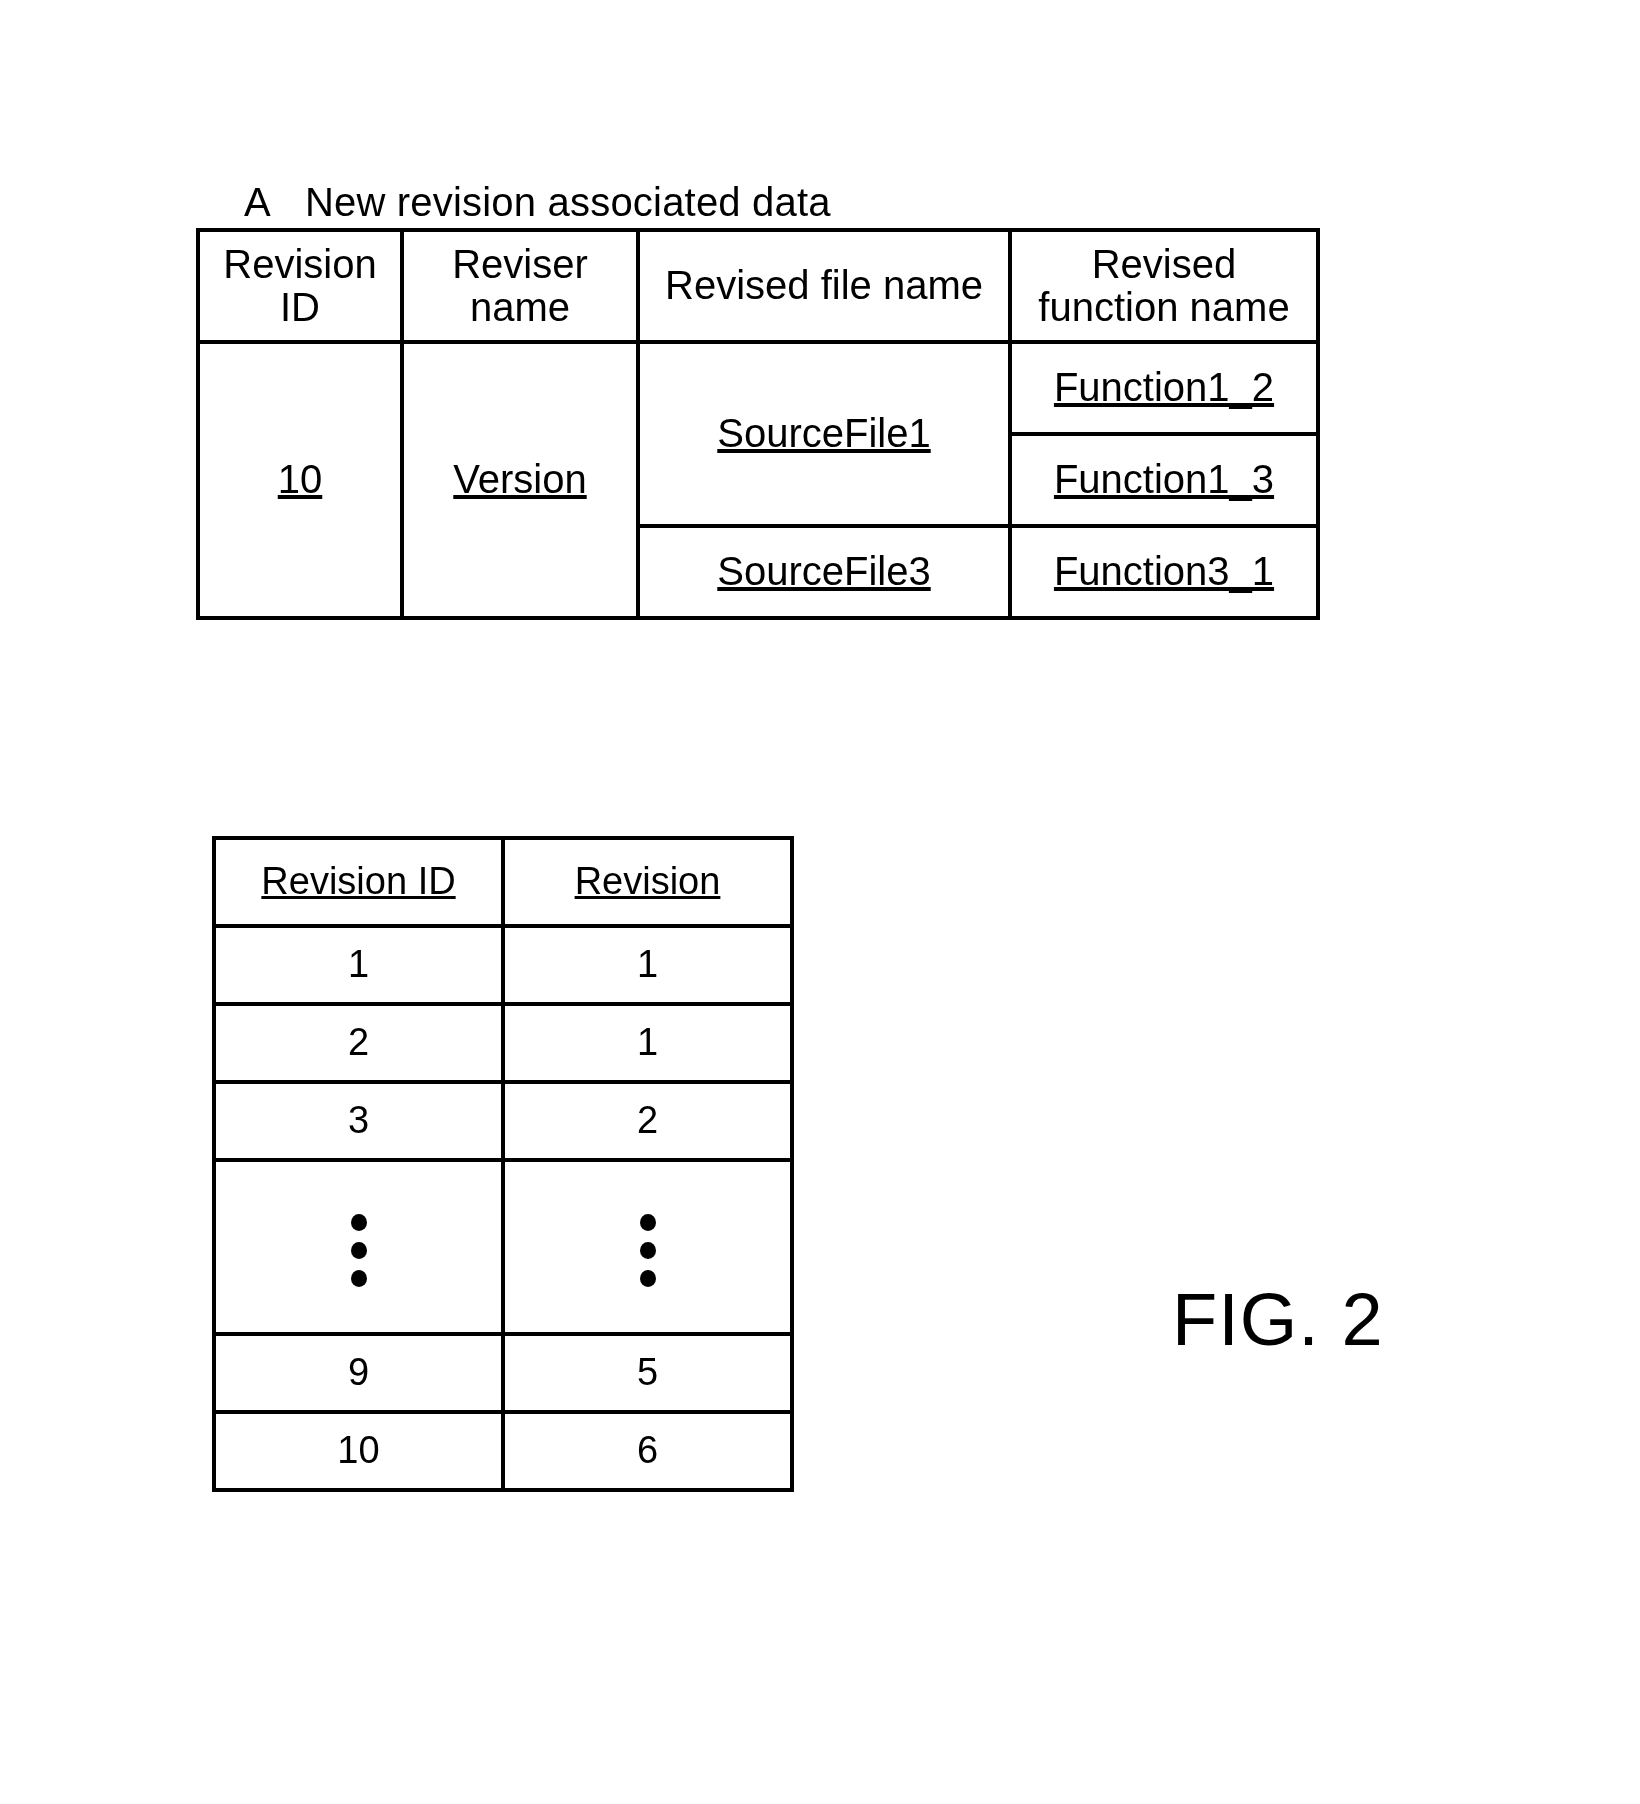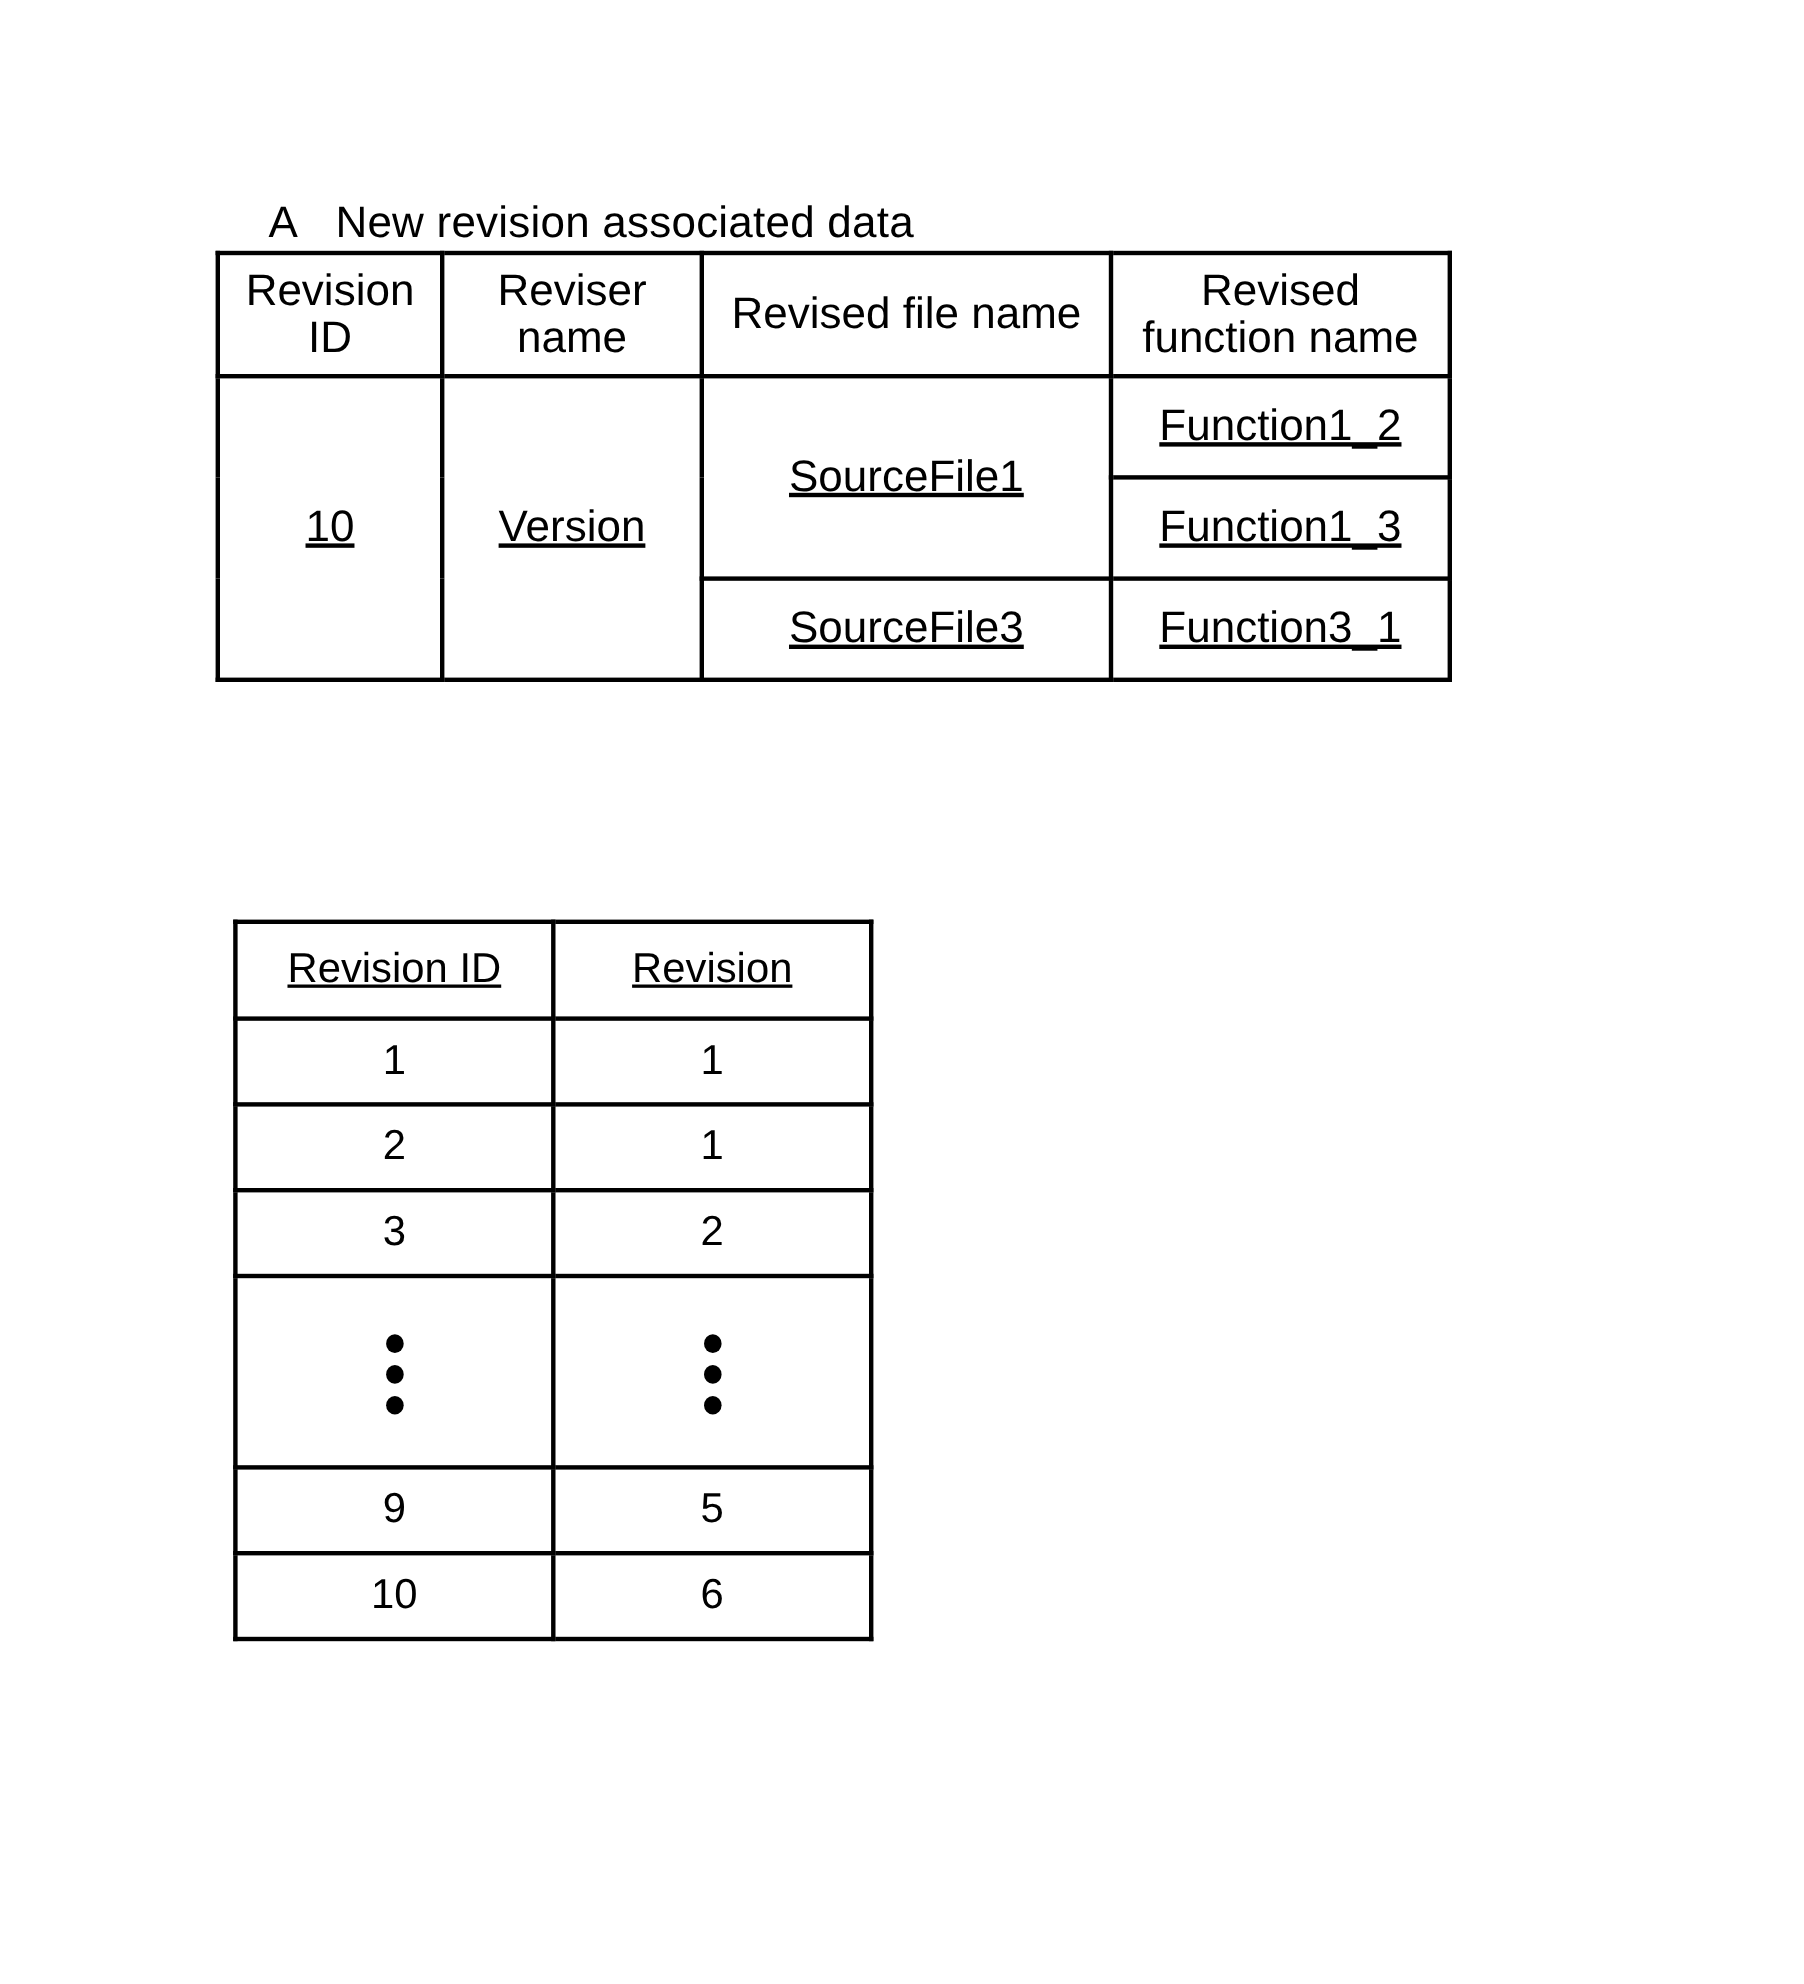--- a/index.html
+++ b/index.html
@@ -203,14 +203,15 @@
         <td>9</td>
         <td>5</td>
       </tr>
       <tr>
         <td>10</td>
         <td>6</td>
       </tr>
     </tbody>
   </table>
 
+  <div id="figure-label">FIG. 2</div>
 
 </div>
 
 </body></html>

